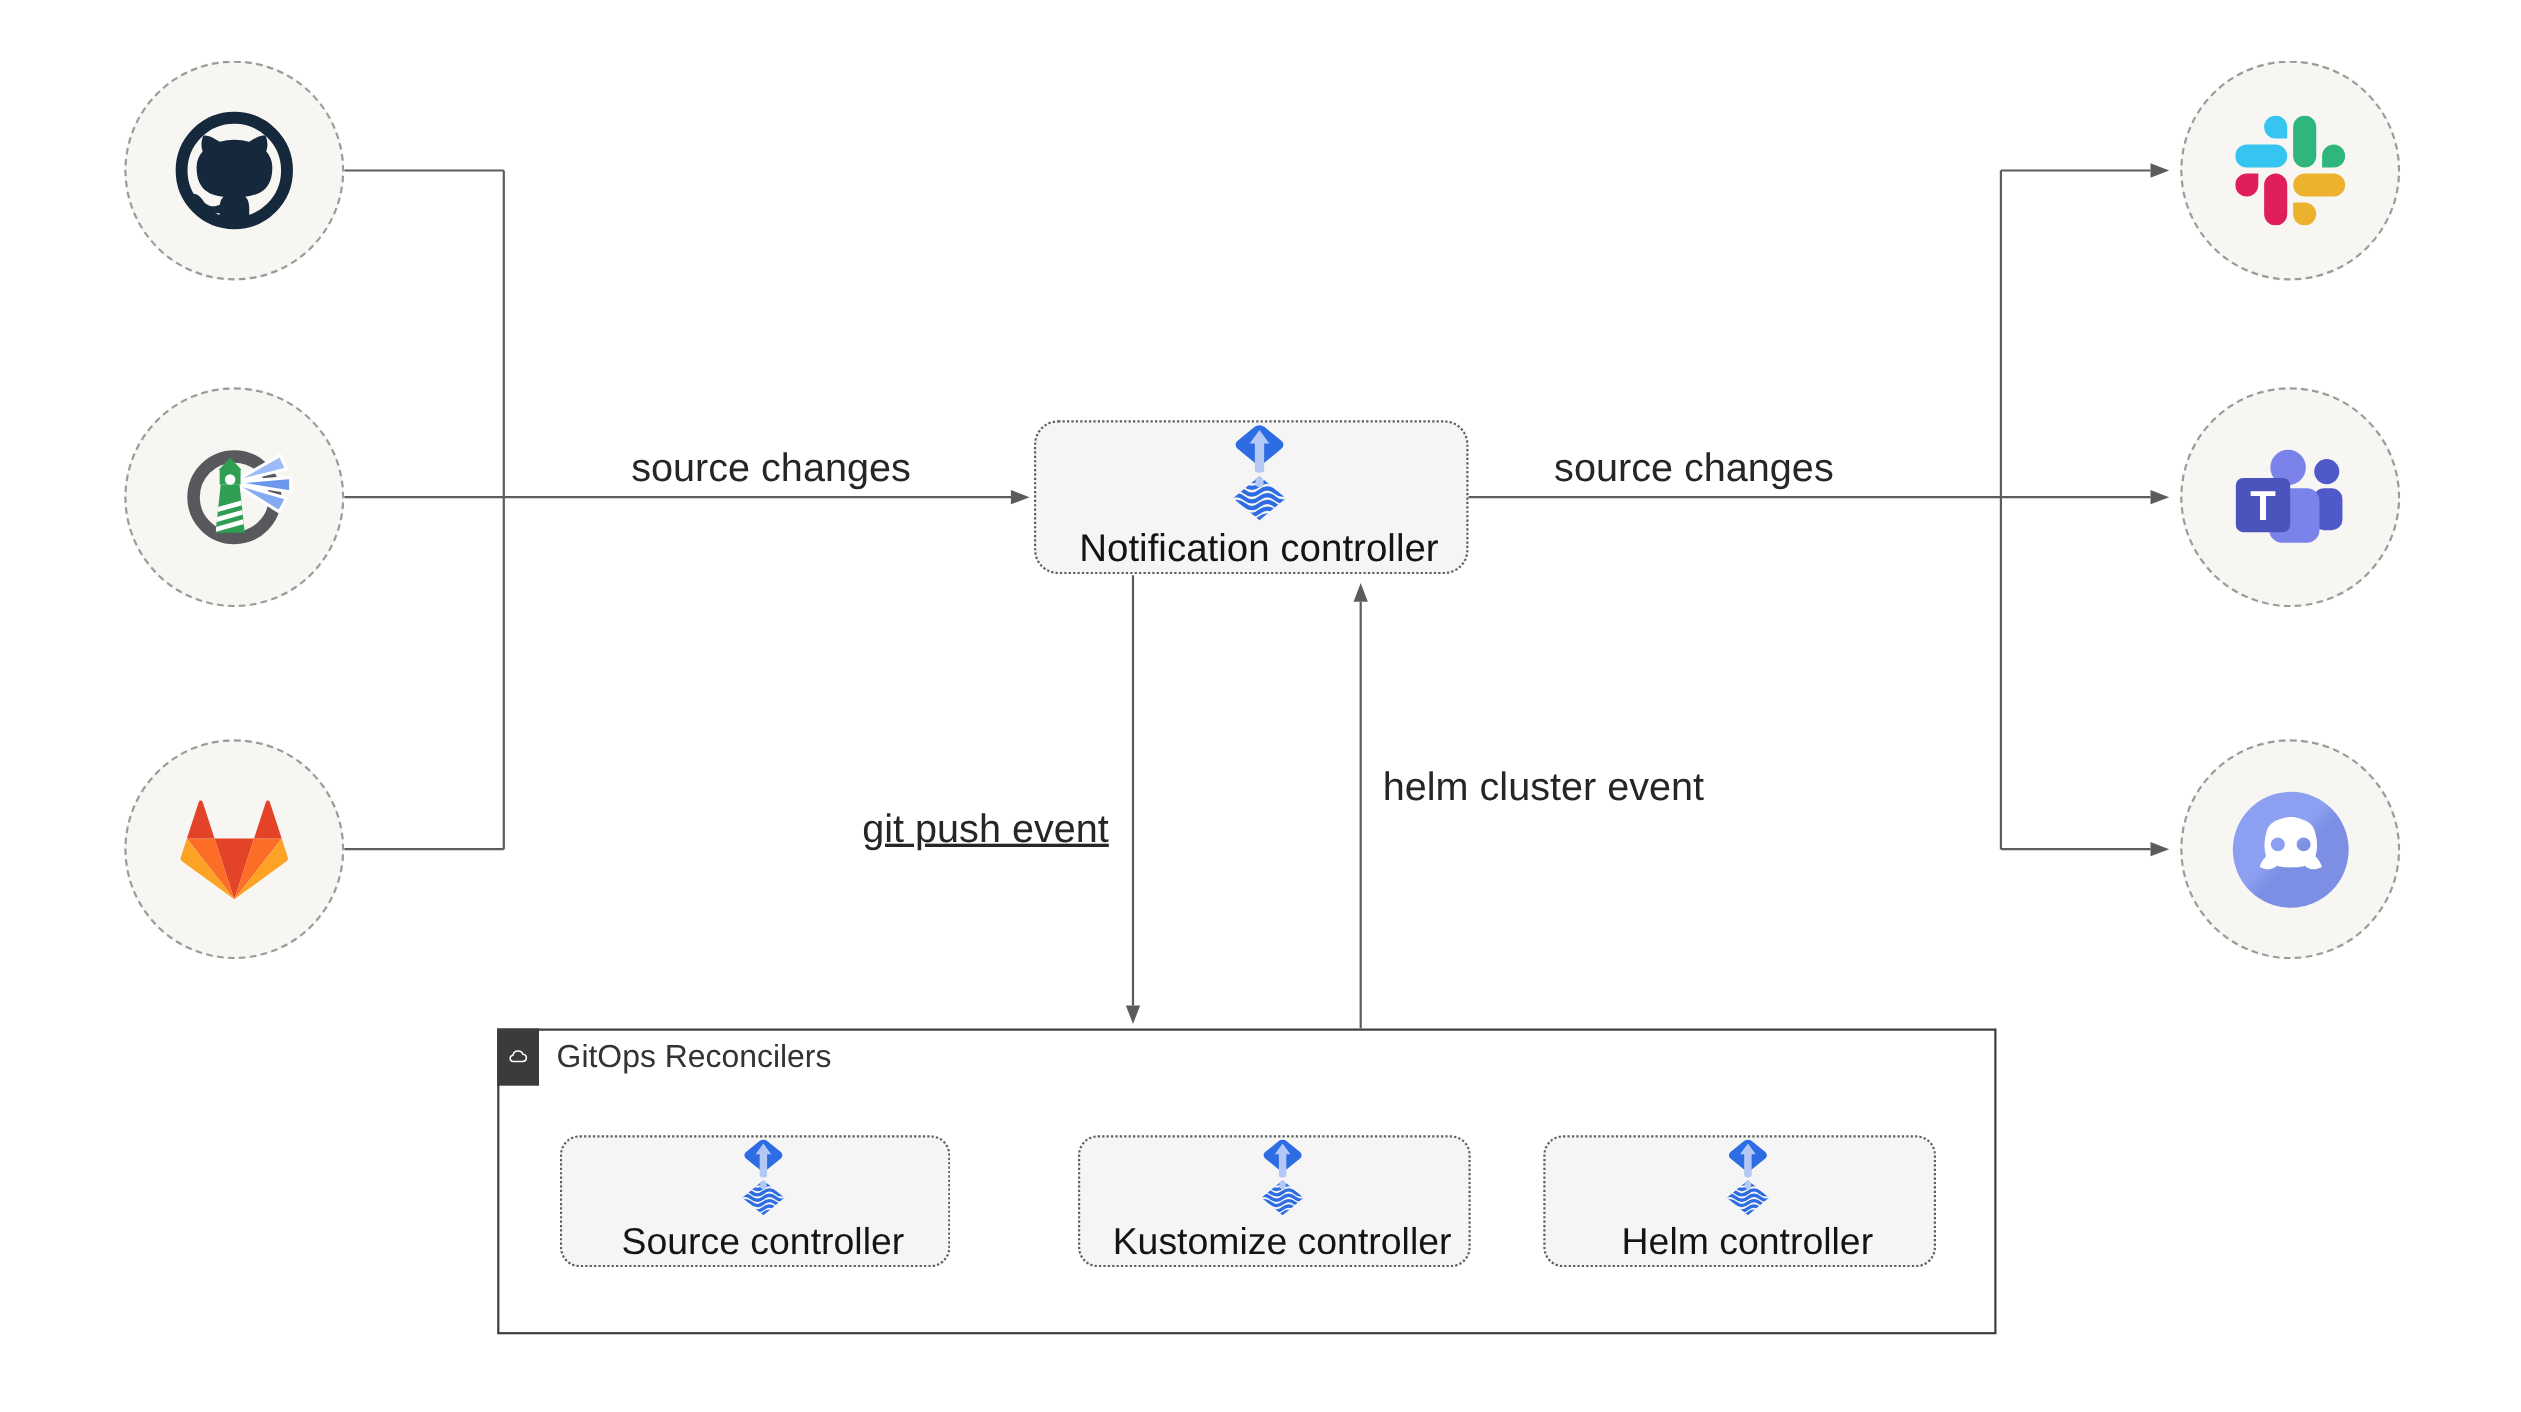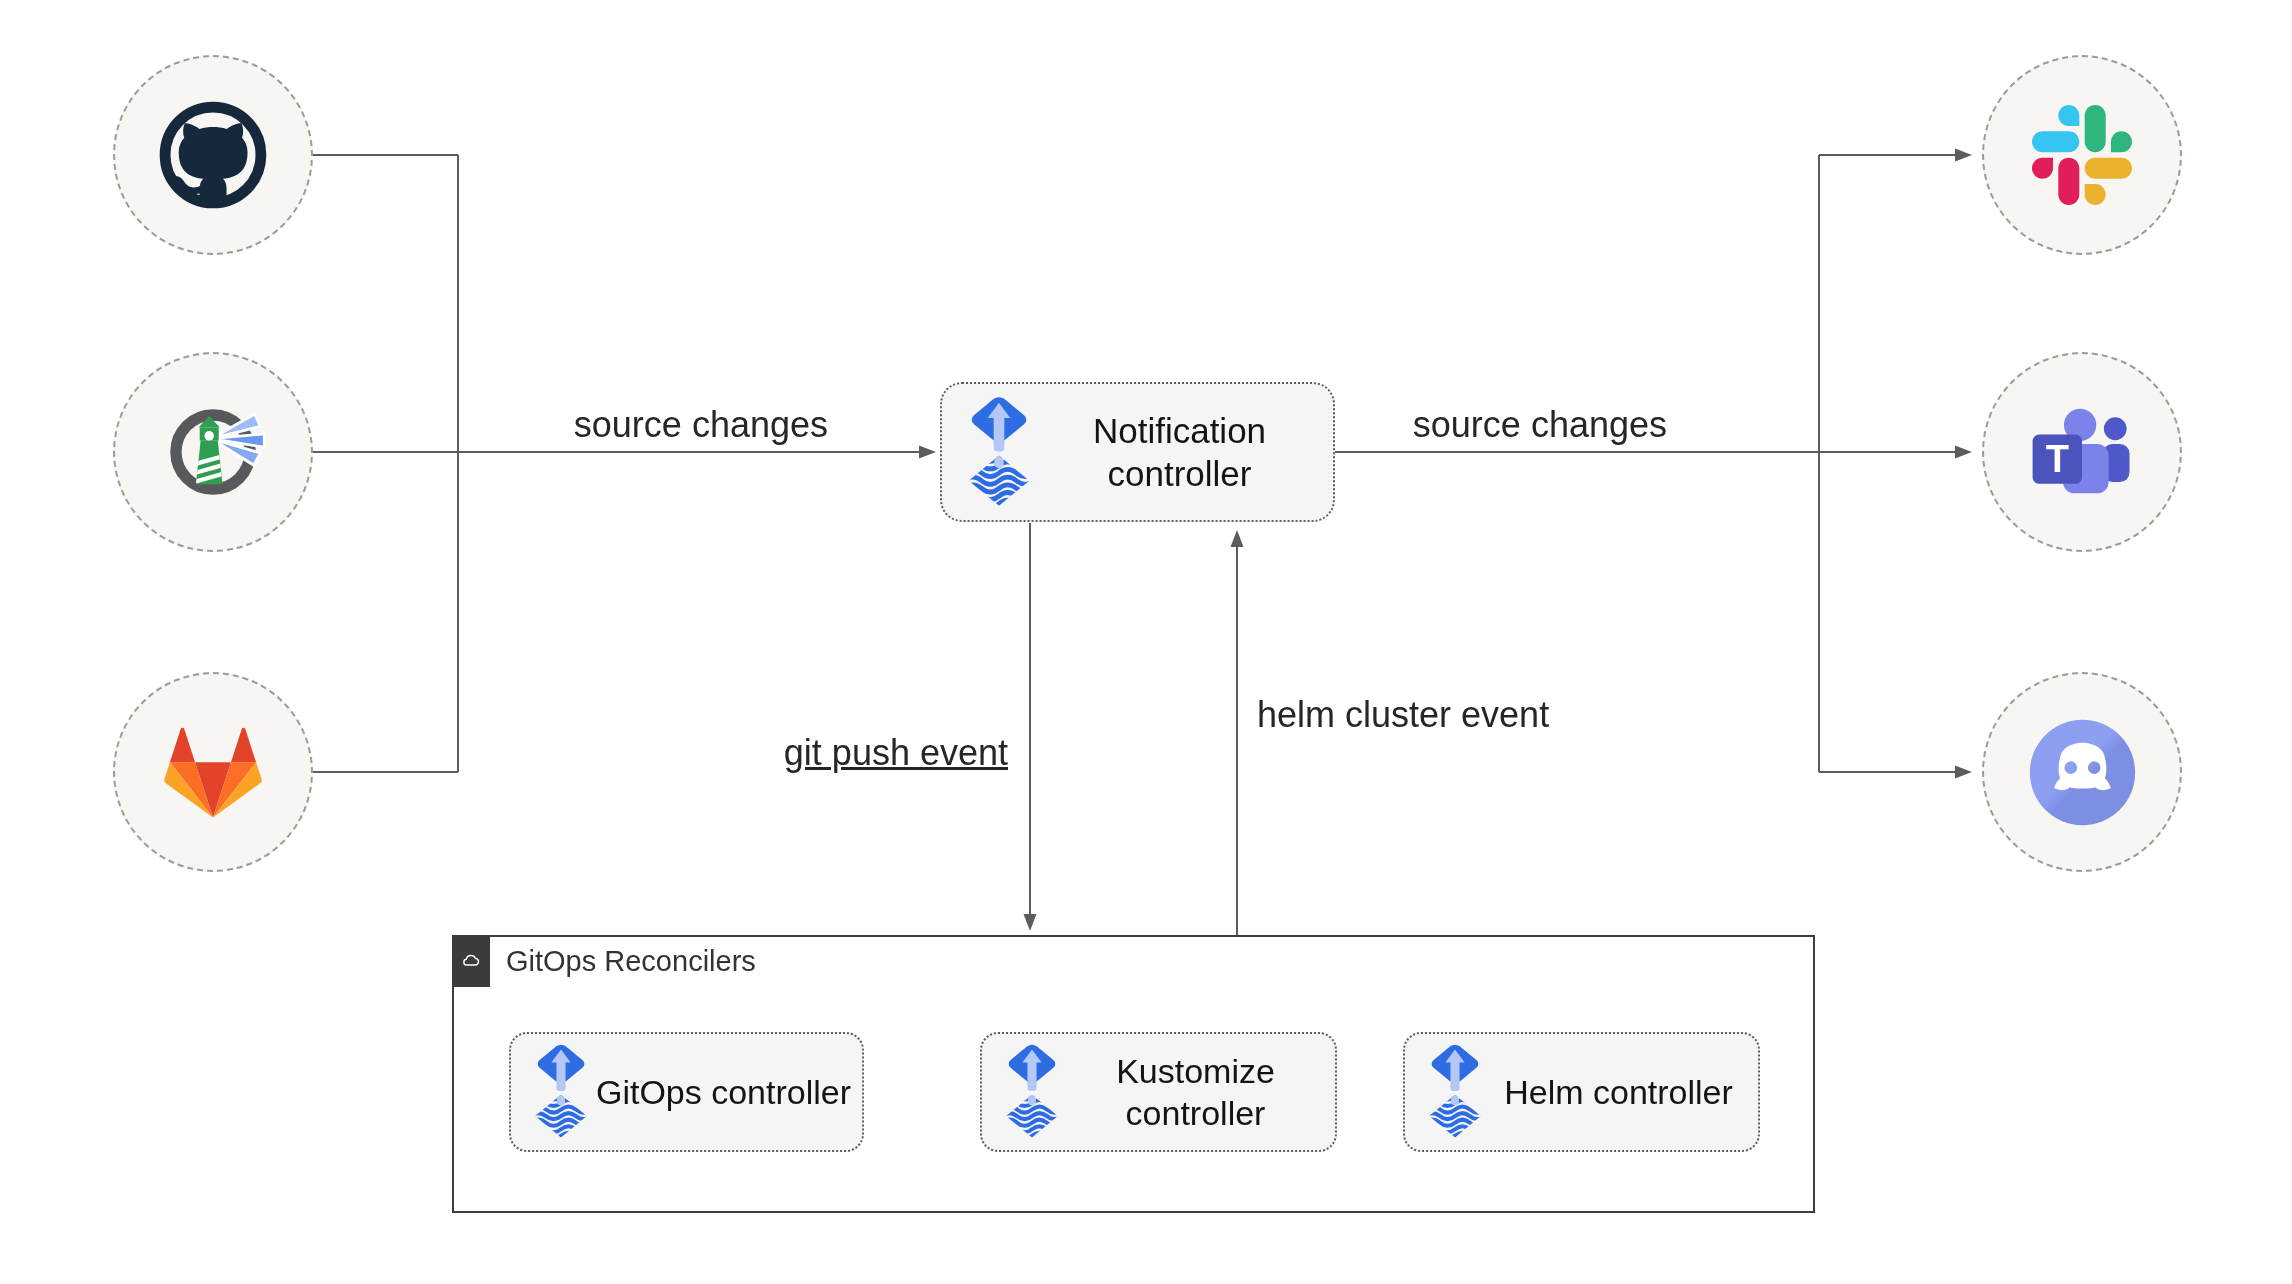--- a/index.html
+++ b/index.html
@@ -12,21 +12,21 @@
   .ahead{fill:#5c5c5c;stroke:none;}
 
   .endpoint{
     position:absolute;width:200px;height:200px;border-radius:50%;
     background:#f7f6f3;border:2px dashed #9b9b99;box-sizing:border-box;
     display:flex;align-items:center;justify-content:center;
   }
 
   .node{
     position:absolute;background:#f5f5f5;border:2px dotted #5d5d5d;box-sizing:border-box;
-    display:flex;align-items:center;
+    display:flex;align-items:center;flex-direction:column;
   }
   .node-big{left:940px;top:382px;width:395px;height:140px;border-radius:22px;padding:0 8px 0 22px;}
   .node-small{top:1032px;height:120px;border-radius:18px;padding:0 6px 0 20px;}
   .node-label{flex:1;text-align:center;color:#141414;}
   .node-big .node-label{font-size:35px;line-height:43px;}
   .node-small .node-label{font-size:34px;line-height:42px;}
 
   .edge-label{position:absolute;font-size:36px;color:#262626;white-space:nowrap;}
   .el-center{text-align:right;width:300px;}
 
@@ -220,21 +220,21 @@
     <svg width="30" height="30" viewBox="0 0 38 52">
       <path d="M12 33 q-5.5 0 -5.5 -5 q0 -4.5 4.5 -5 q1 -6.5 8 -6.5 q6 0 7.5 5 q5.5 0.5 5.5 5.5 q0 6 -6.5 6 z" fill="none" stroke="#ffffff" stroke-width="2.4" stroke-linejoin="round"></path>
     </svg>
   </div>
   <div class="container-title">GitOps Reconcilers</div>
 
   <div class="node node-small" style="left:509px;width:355px;">
     <svg width="60" height="100" viewBox="0 0 68 114">
         <use href="#flux-icon"></use>
       </svg>
-    <div class="node-label">GitOps controller</div>
+    <div class="node-label">Source controller</div>
   </div>
   <div class="node node-small" style="left:980px;width:357px;">
     <svg width="60" height="100" viewBox="0 0 68 114">
         <use href="#flux-icon"></use>
       </svg>
     <div class="node-label">Kustomize controller</div>
   </div>
   <div class="node node-small" style="left:1403px;width:357px;align-items:center;">
     <svg width="60" height="100" viewBox="0 0 68 114">
         <use href="#flux-icon"></use>

